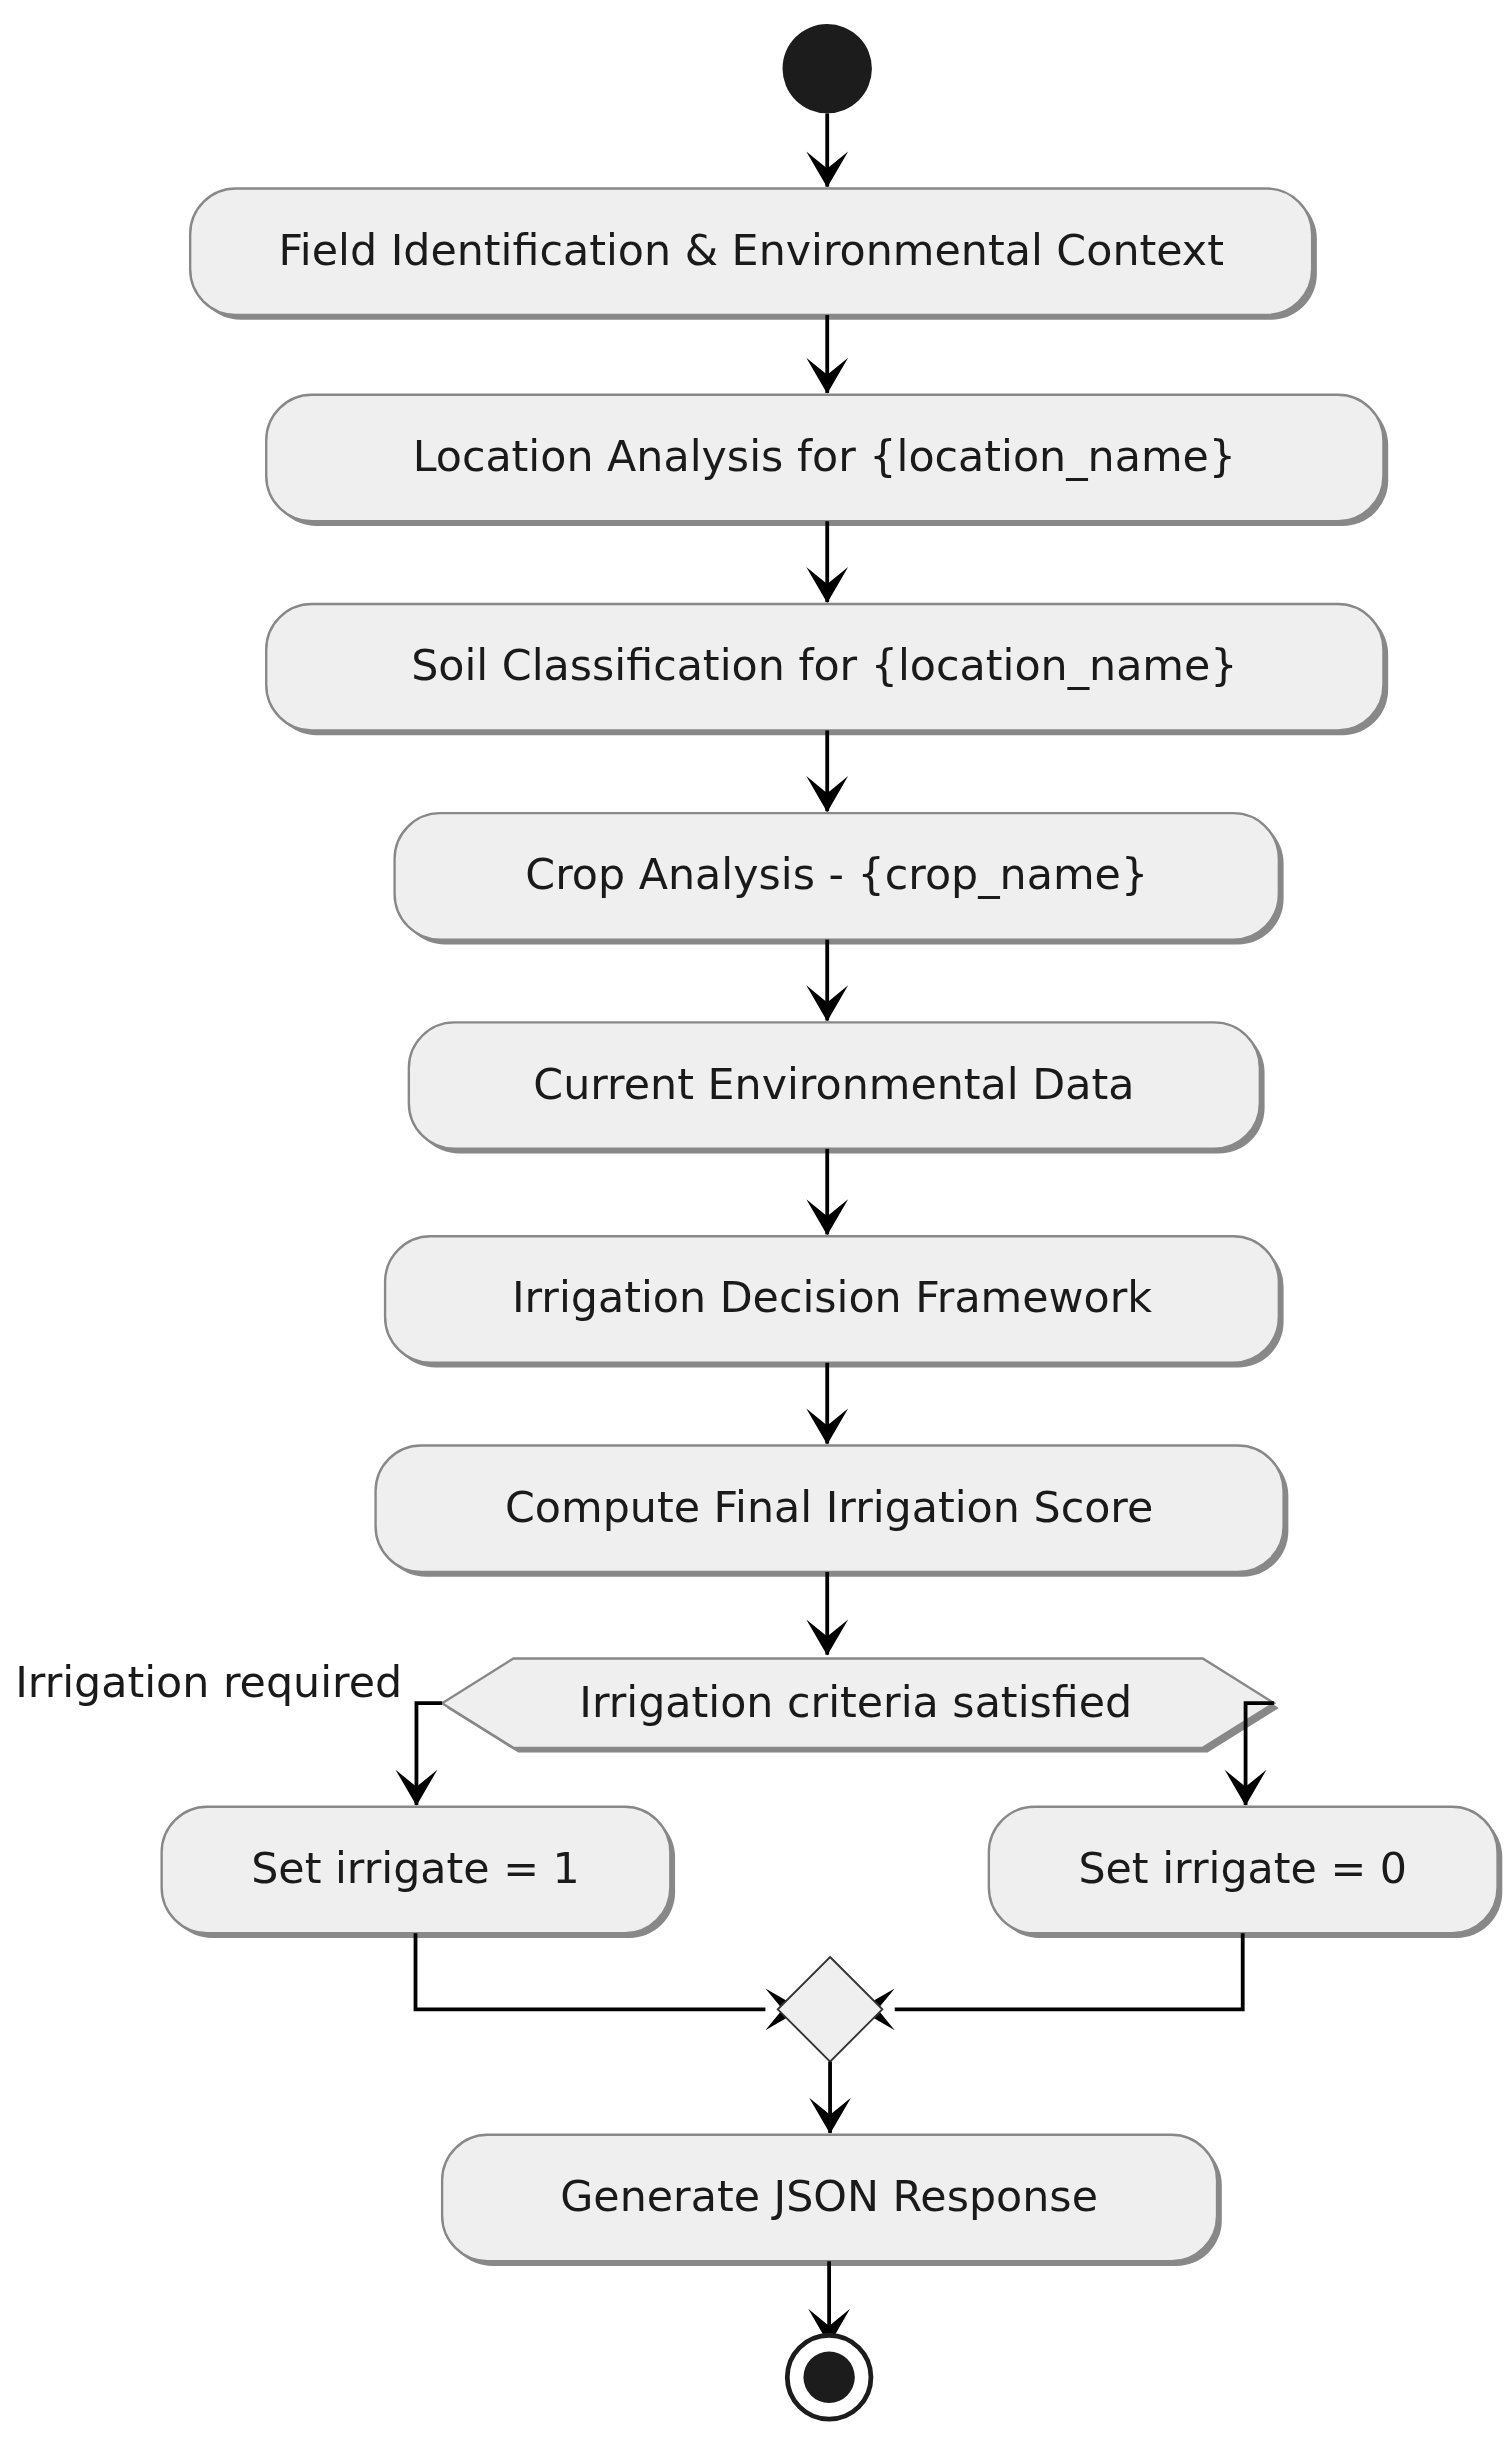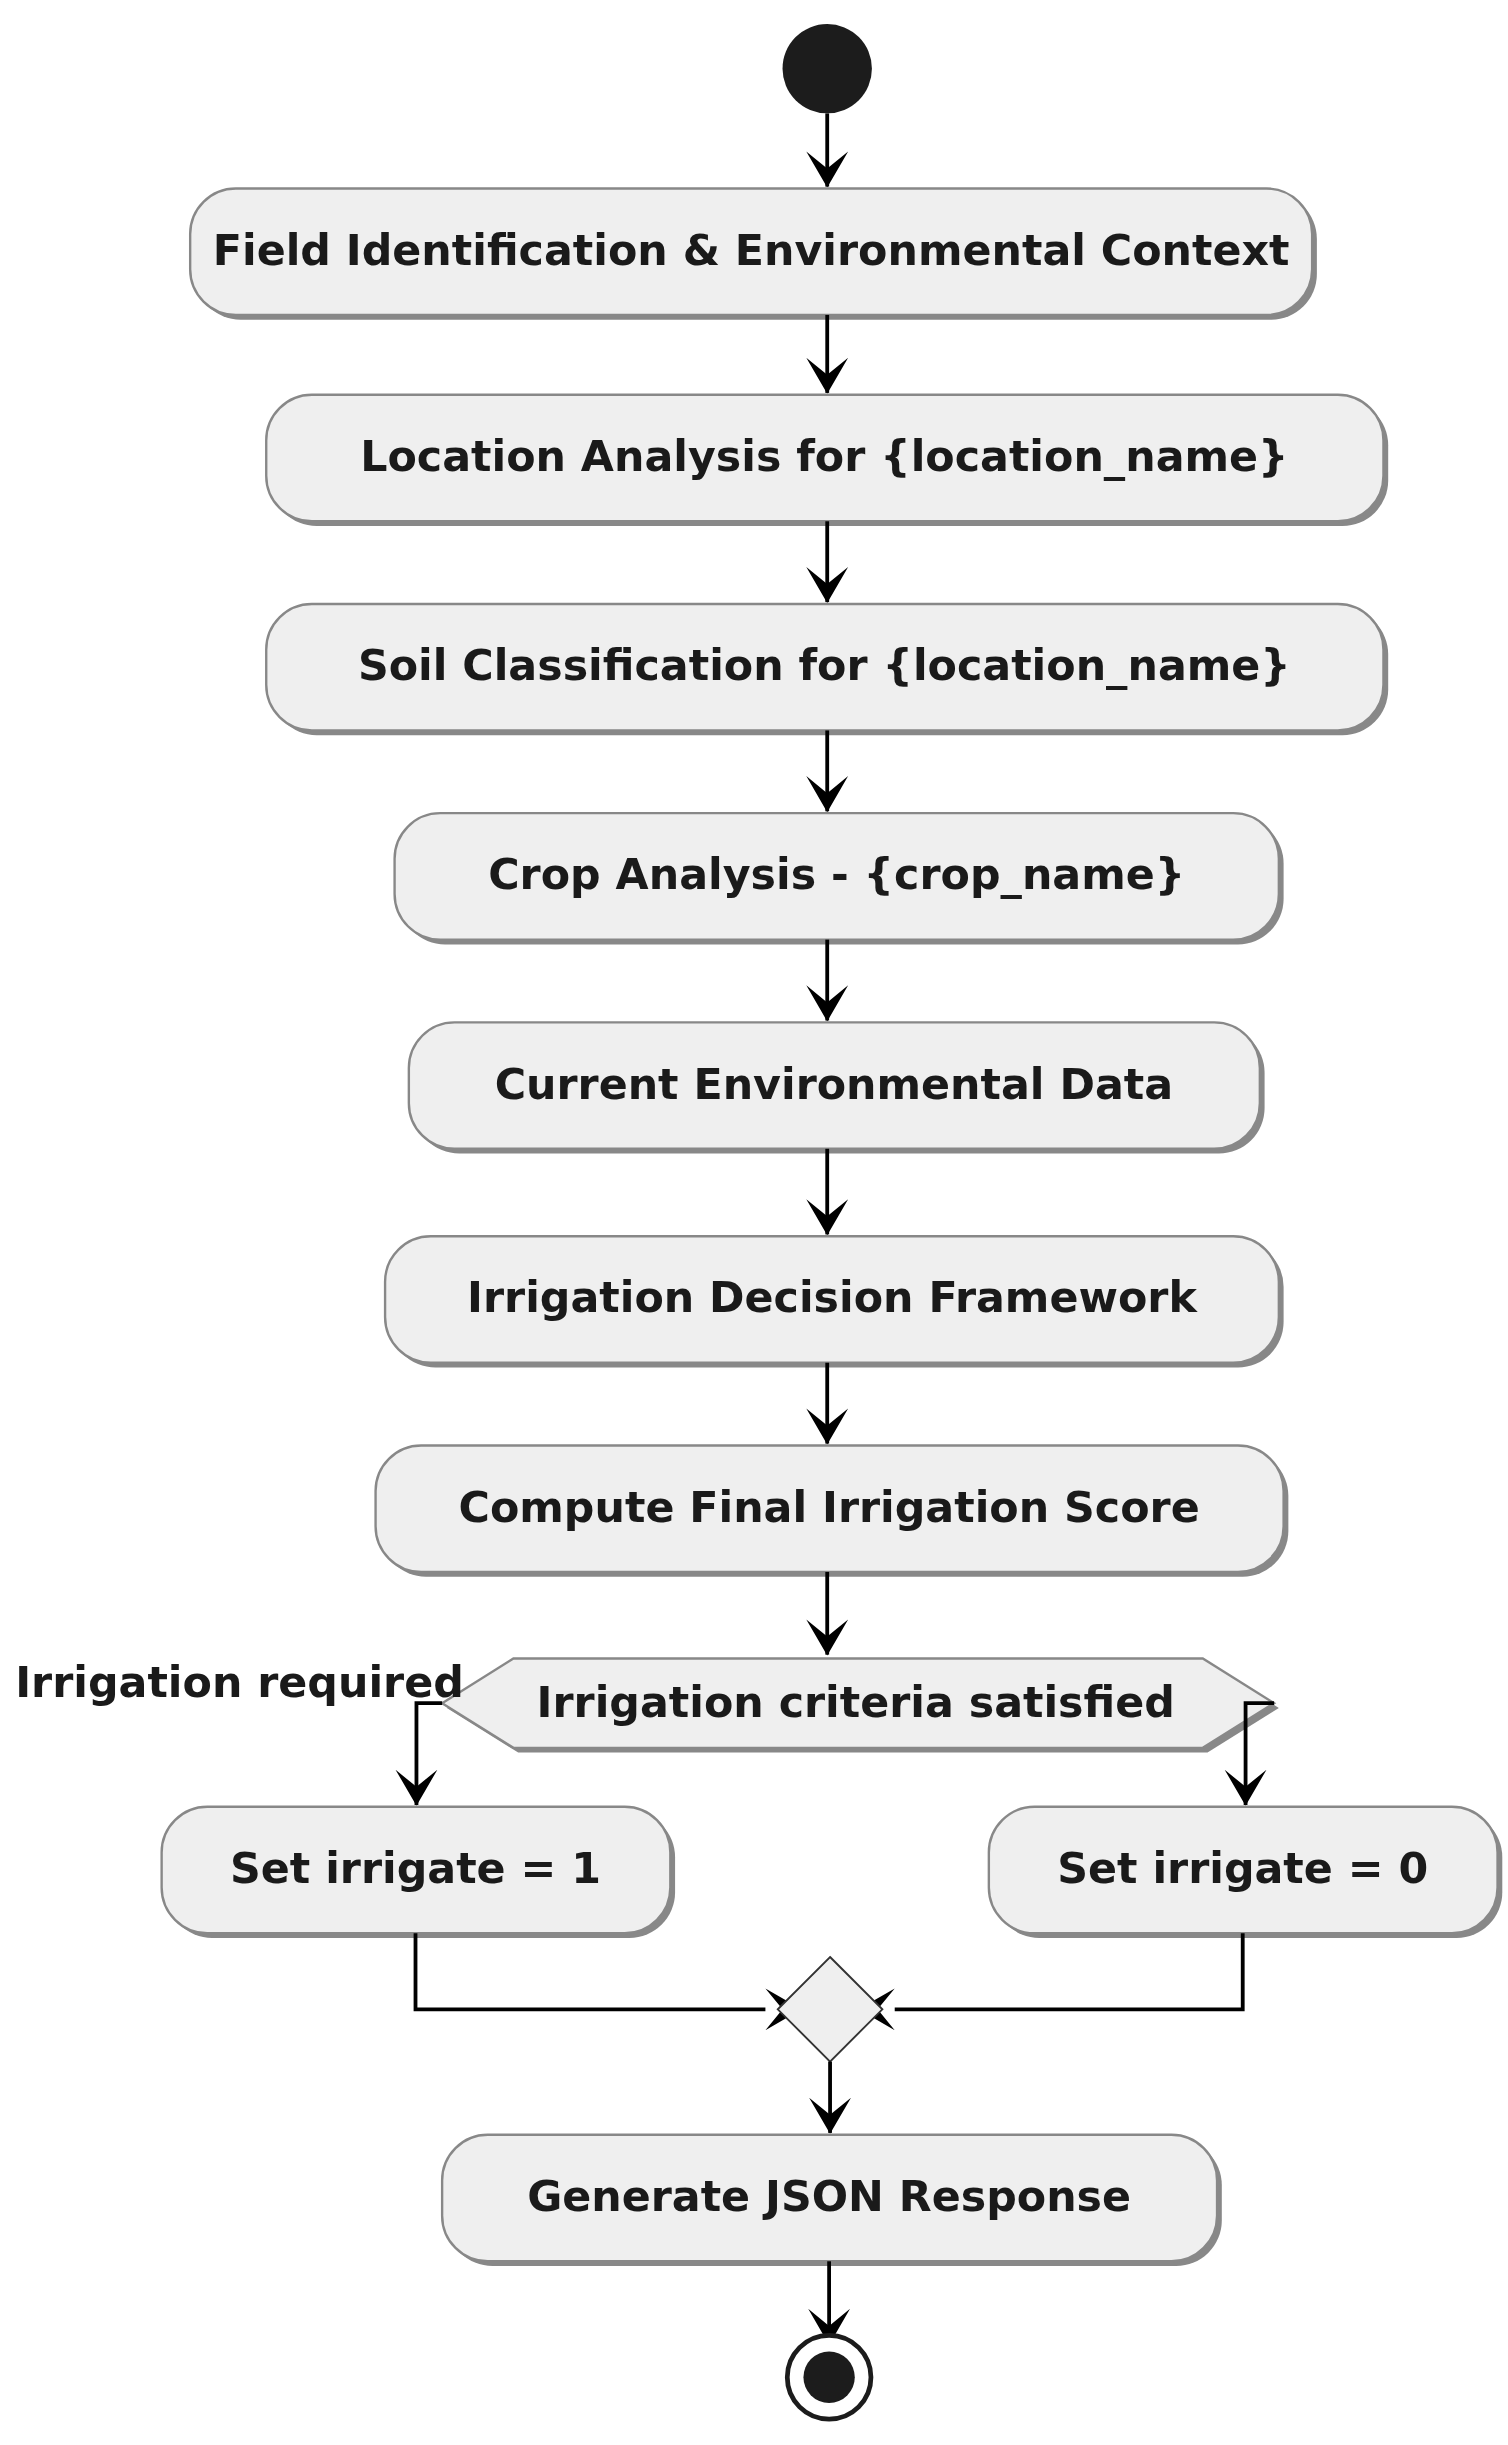--- a/index.html
+++ b/index.html
@@ -9,21 +9,20 @@
   }
   body {
     font-family: "DejaVu Sans", sans-serif;
   }
   #canvas {
     position: relative;
     width: 1508px;
     height: 2445px;
     background: #ffffff;
     overflow: hidden;
-    font-weight: bold;
   }
   #diagram-svg {
     position: absolute;
     top: 0;
     left: 0;
     width: 1508px;
     height: 2445px;
   }
   .node-shape {
     fill: #EFEFEF;

